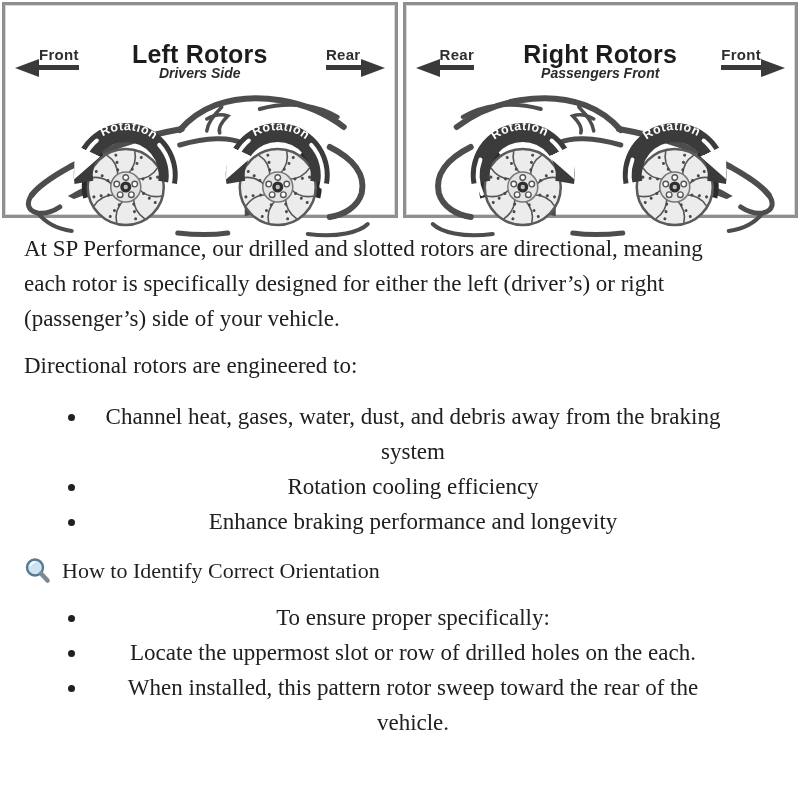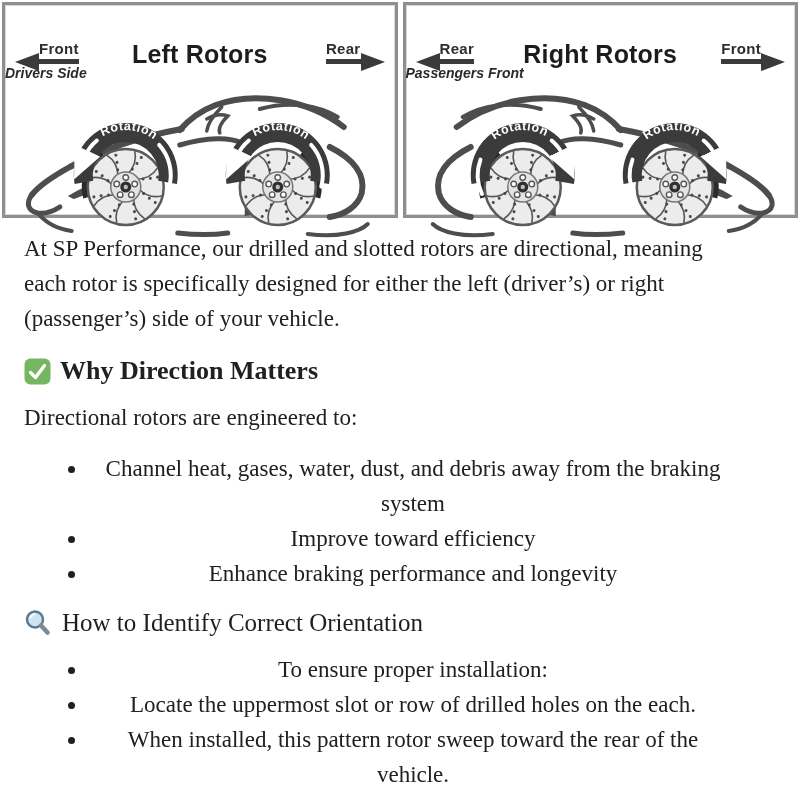--- a/index.html
+++ b/index.html
@@ -3,38 +3,38 @@
 <meta charset="utf-8">
 <style>
   html,body{margin:0;padding:0;background:#ffffff;}
   body{width:800px;height:800px;overflow:hidden;font-family:"Liberation Serif",serif;color:#202020;}
 
   
   .panels{display:flex;gap:5px;margin:2px 2px 0 2px;}
   .panel{flex:1;border:3px solid #8f8f8f;background:#fff;height:210px;position:relative;box-shadow:inset 0 0 0 1px #d9d9d9;}
   .panel-header{position:relative;height:48px;font-family:"Liberation Sans",sans-serif;}
   .panel-title{text-align:center;font-size:25px;font-weight:bold;letter-spacing:.2px;padding-top:5px;line-height:24px;color:#1c1c1c;margin-top:32px;}
-  .panel-subtitle{font-size:14px;font-weight:bold;font-style:italic;color:#2a2a2a;line-height:15px;}
-  .dir{position:absolute;top:3px;font-size:15px;font-weight:bold;color:#2e2e2e;padding-bottom:2px;border-bottom:5px solid #3a3a3a;letter-spacing:.3px;}
+  .panel-subtitle{text-align:center;font-size:14px;font-weight:bold;font-style:italic;color:#2a2a2a;line-height:15px;}
+  .dir{position:absolute;top:9px;font-size:15px;font-weight:bold;color:#2e2e2e;padding-bottom:2px;border-bottom:5px solid #3a3a3a;letter-spacing:.3px;}
   .dir-left{left:34px;}
   .dir-right{right:34px;}
   .tri{position:absolute;width:0;height:0;border-top:9px solid transparent;border-bottom:9px solid transparent;}
   .tri-left{border-right:24px solid #3a3a3a;left:-24px;bottom:-12px;}
   .tri-right{border-left:24px solid #3a3a3a;right:-24px;bottom:-12px;}
   .car-svg{display:block;width:100%;height:156px;}
 
   
   .article{padding:0 64px 0 24px;}
   .intro{font-size:23px;line-height:35px;margin:13px 0 4px 0;}
   .h-why{font-size:26px;font-weight:bold;margin:18px 0 0 0;display:flex;align-items:center;gap:9px;line-height:34px;}
   .h-why .emoji{flex:0 0 auto;display:inline-flex;}
   .lead{font-size:23px;line-height:34px;margin:13px 0 16px 0;}
   ul.blist{margin:10px 0 0 0;padding-left:64px;font-size:23px;line-height:35px;list-style:disc;text-align:center;}
   ul.blist li{padding-left:2px;}
-  .h-identify{font-size:25px;font-weight:normal;margin:15px 0 0 0;display:flex;align-items:center;gap:10px;line-height:34px;color:#1f1f1f;}
+  .h-identify{font-size:22px;font-weight:normal;margin:15px 0 0 0;display:flex;align-items:center;gap:10px;line-height:34px;color:#1f1f1f;}
   .h-identify .emoji{flex:0 0 auto;display:inline-flex;}
   ul.blist2{margin:12px 0 0 0;}
 </style>
 </head>
 <body>
 
 <div class="panels">
 
   <div class="panel">
     <div class="panel-header">
@@ -223,48 +223,39 @@
         <text transform="translate(266,90)"><textPath href="#rotPathR" startOffset="50%" text-anchor="middle">Rotation</textPath></text>
       </g>
     </svg>
   </div>
 </div>
 
 <div class="article">
 
   <p class="intro">At SP Performance, our drilled and slotted rotors are directional, meaning each rotor is specifically designed for either the left (driver’s) or right (passenger’s) side of your vehicle.</p>
 
-  <div class="h-why">
-    <span class="emoji">
-      <svg width="27" height="27" viewBox="0 0 27 27">
-          <rect x="0.5" y="0.5" width="26" height="26" rx="6" fill="#74b760"></rect>
-          <path d="M 6.5,14.5 L 11.5,19.5 L 20.5,7.5" fill="none" stroke="#ffffff" stroke-width="3.4" stroke-linecap="round" stroke-linejoin="round"></path>
-        </svg>
-    </span>
-    <span>Why Direction Matters</span>
-  </div>
 
   <p class="lead">Directional rotors are engineered to:</p>
 
   <ul class="blist">
     <li>Channel heat, gases, water, dust, and debris away from the braking system</li>
-    <li>Improve toward efficiency</li>
+    <li>Rotation cooling efficiency</li>
     <li>Enhance braking performance and longevity</li>
   </ul>
 
   <div class="h-identify">
     <span class="emoji">
       <svg width="28" height="28" viewBox="0 0 28 28">
           <circle cx="11" cy="10.5" r="8" fill="#cfe4f2" stroke="#557a92" stroke-width="2.4"></circle>
           <line x1="17" y1="16.5" x2="23.5" y2="23.5" stroke="#7b8b96" stroke-width="4.6" stroke-linecap="round"></line>
           <path d="M 6.5,8.5 a 5.5 5.5 0 0 1 4,-3.4" fill="none" stroke="#ffffff" stroke-width="2" stroke-linecap="round" opacity="0.9"></path>
         </svg>
     </span>
     <span>How to Identify Correct Orientation</span>
   </div>
 
   <ul class="blist blist2">
-    <li>To ensure proper installation:</li>
+    <li>To ensure proper specifically:</li>
     <li>Locate the uppermost slot or row of drilled holes on the each.</li>
     <li>When installed, this pattern rotor sweep toward the rear of the vehicle.</li>
   </ul>
 
 </div>
 
 </body></html>

